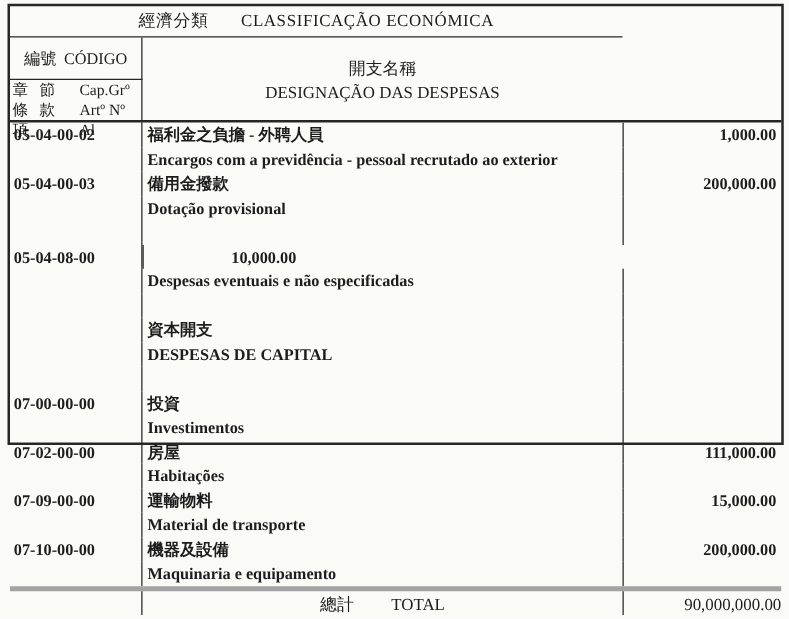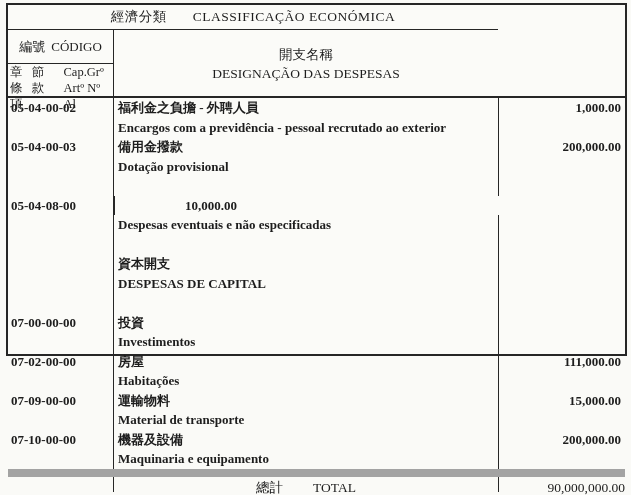--- a/index.html
+++ b/index.html
@@ -77,21 +77,21 @@
   }
   .bline .amount-cell {
     width: 127px; flex: 0 0 127px;
     border-left: 1px solid #262626;
     text-align: right; padding-right: 4px; font-size: 13px; white-space: nowrap;
   }
 
   
   .total-row {
     display: flex; height: 23px; line-height: 21px;
-    border-top: 8px solid #a3a3a3;
+    border-top: 4px solid #a3a3a3;
   }
   .total-row .t-code { width: 106px; flex: 0 0 106px; border-right: 1px solid #262626; }
   .total-row .t-label {
     flex: 1 1 auto; text-align: center; font-size: 13.5px;
   }
   .total-row .t-label .gap { display: inline-block; width: 30px; }
   .total-row .t-amount {
     width: 127px; flex: 0 0 127px; border-left: 1px solid #262626;
     text-align: right; padding-right: 0; font-size: 13.5px;
   }

